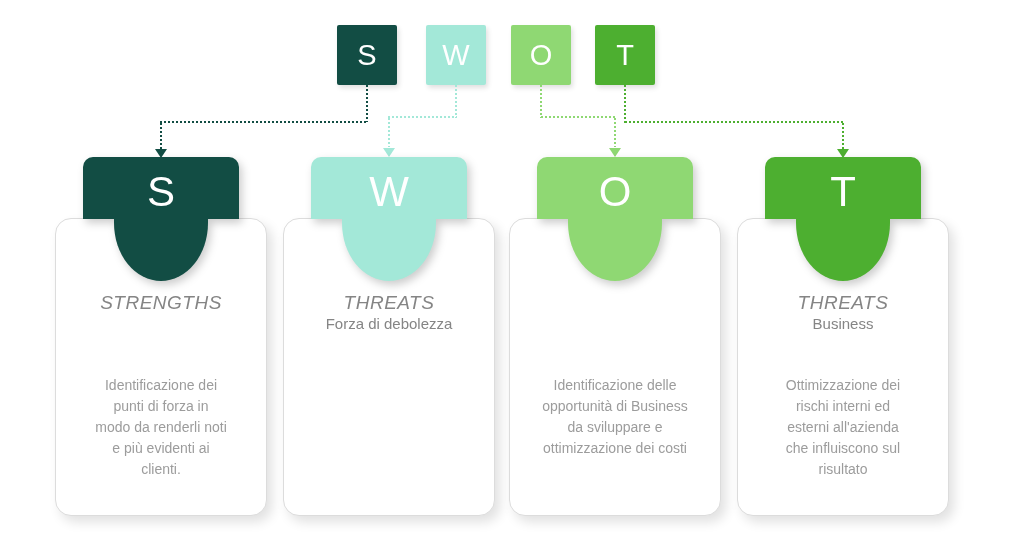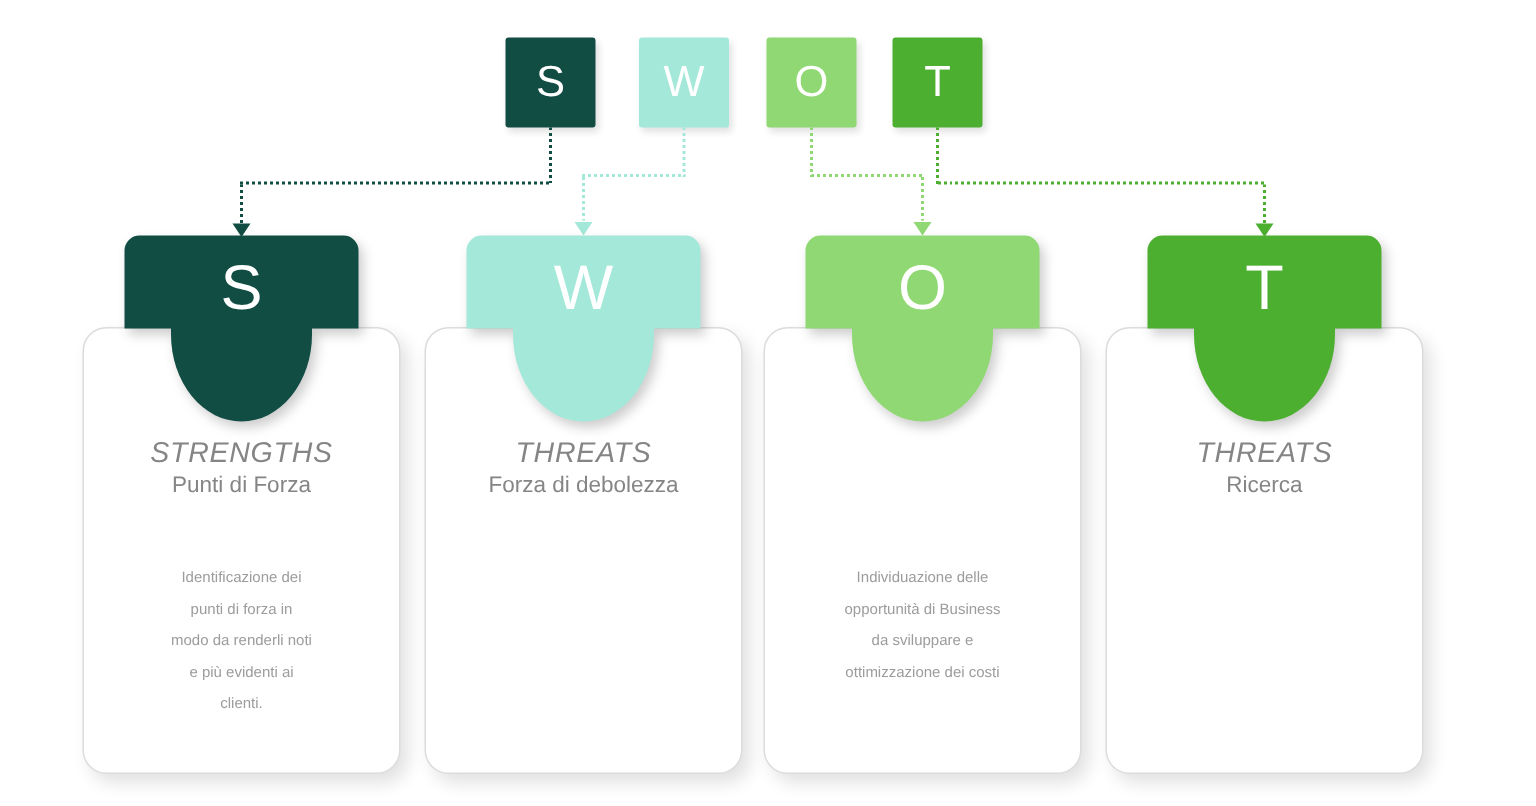--- a/index.html
+++ b/index.html
@@ -38,21 +38,21 @@
   .card-title-block{position:absolute;top:73px;left:0;right:0;text-align:center;}
   .card-title{
     color:var(--title-c);font-size:19px;line-height:21px;letter-spacing:0.5px;font-style:italic;
   }
   .card-subtitle{
     color:var(--title-c);font-size:15px;line-height:21px;
   }
   .card-body{
     position:absolute;top:156px;left:10px;right:10px;
     text-align:center;white-space:pre-line;
-    color:var(--body-c);font-size:10px;line-height:21px;
+    color:var(--body-c);font-size:14px;line-height:21px;
   }
   
   .tab-group{
     position:absolute;top:157px;width:156px;height:125px;
     filter:drop-shadow(3px 4px 4px rgba(0,0,0,0.20));
   }
   .tab-rect{
     position:absolute;top:0;left:0;width:156px;height:62px;
     background:var(--c);border-radius:10px 10px 0 0;
   }
@@ -77,21 +77,20 @@
       <span>S</span>
     </div>
     <div class="v-line" style="left:366px;top:85px;height:37px;"></div>
     <div class="h-line" style="left:160px;top:121px;width:208px;"></div>
     <div class="v-line" style="left:160px;top:123px;height:27px;"></div>
     <div class="arrow" style="left:155px;top:149px;"></div>
 
     <div class="card" style="left:55px;">
       <div class="card-title-block">
         <div class="card-title">STRENGTHS</div>
-        <div class="card-subtitle">Punti di Forza</div>
       </div>
       <div class="card-body">Identificazione dei
 punti di forza in
 modo da renderli noti
 e più evidenti ai
 clienti.</div>
     </div>
     <div class="tab-group" style="left:83px;">
       <div class="tab-rect"></div>
       <div class="tab-bulge"></div>
@@ -124,21 +123,21 @@
   <div class="item" style="--c: #8fd873;">
     <div class="sq" style="left:511px;">
       <span>O</span>
     </div>
     <div class="v-line" style="left:540px;top:85px;height:33px;"></div>
     <div class="h-line" style="left:541px;top:116px;width:75px;"></div>
     <div class="v-line" style="left:614px;top:118px;height:29px;"></div>
     <div class="arrow" style="left:609px;top:148px;"></div>
 
     <div class="card" style="left:509px;">
-      <div class="card-body">Individuazione delle
+      <div class="card-body">Identificazione delle
 opportunità di Business
 da sviluppare e
 ottimizzazione dei costi</div>
     </div>
     <div class="tab-group" style="left:537px;">
       <div class="tab-rect"></div>
       <div class="tab-bulge"></div>
       <div class="tab-letter">O</div>
     </div>
   </div>
@@ -148,22 +147,27 @@
       <span>T</span>
     </div>
     <div class="v-line" style="left:624px;top:85px;height:38px;"></div>
     <div class="h-line" style="left:625px;top:121px;width:219px;"></div>
     <div class="v-line" style="left:842px;top:123px;height:26px;"></div>
     <div class="arrow" style="left:837px;top:149px;"></div>
 
     <div class="card" style="left:737px;">
       <div class="card-title-block">
         <div class="card-title">THREATS</div>
-        <div class="card-subtitle">Ricerca</div>
+        <div class="card-subtitle">Business</div>
       </div>
+      <div class="card-body">Ottimizzazione dei
+rischi interni ed
+esterni all'azienda
+che influiscono sul
+risultato</div>
     </div>
     <div class="tab-group" style="left:765px;">
       <div class="tab-rect"></div>
       <div class="tab-bulge"></div>
       <div class="tab-letter">T</div>
     </div>
   </div>
 
 </div>
 

